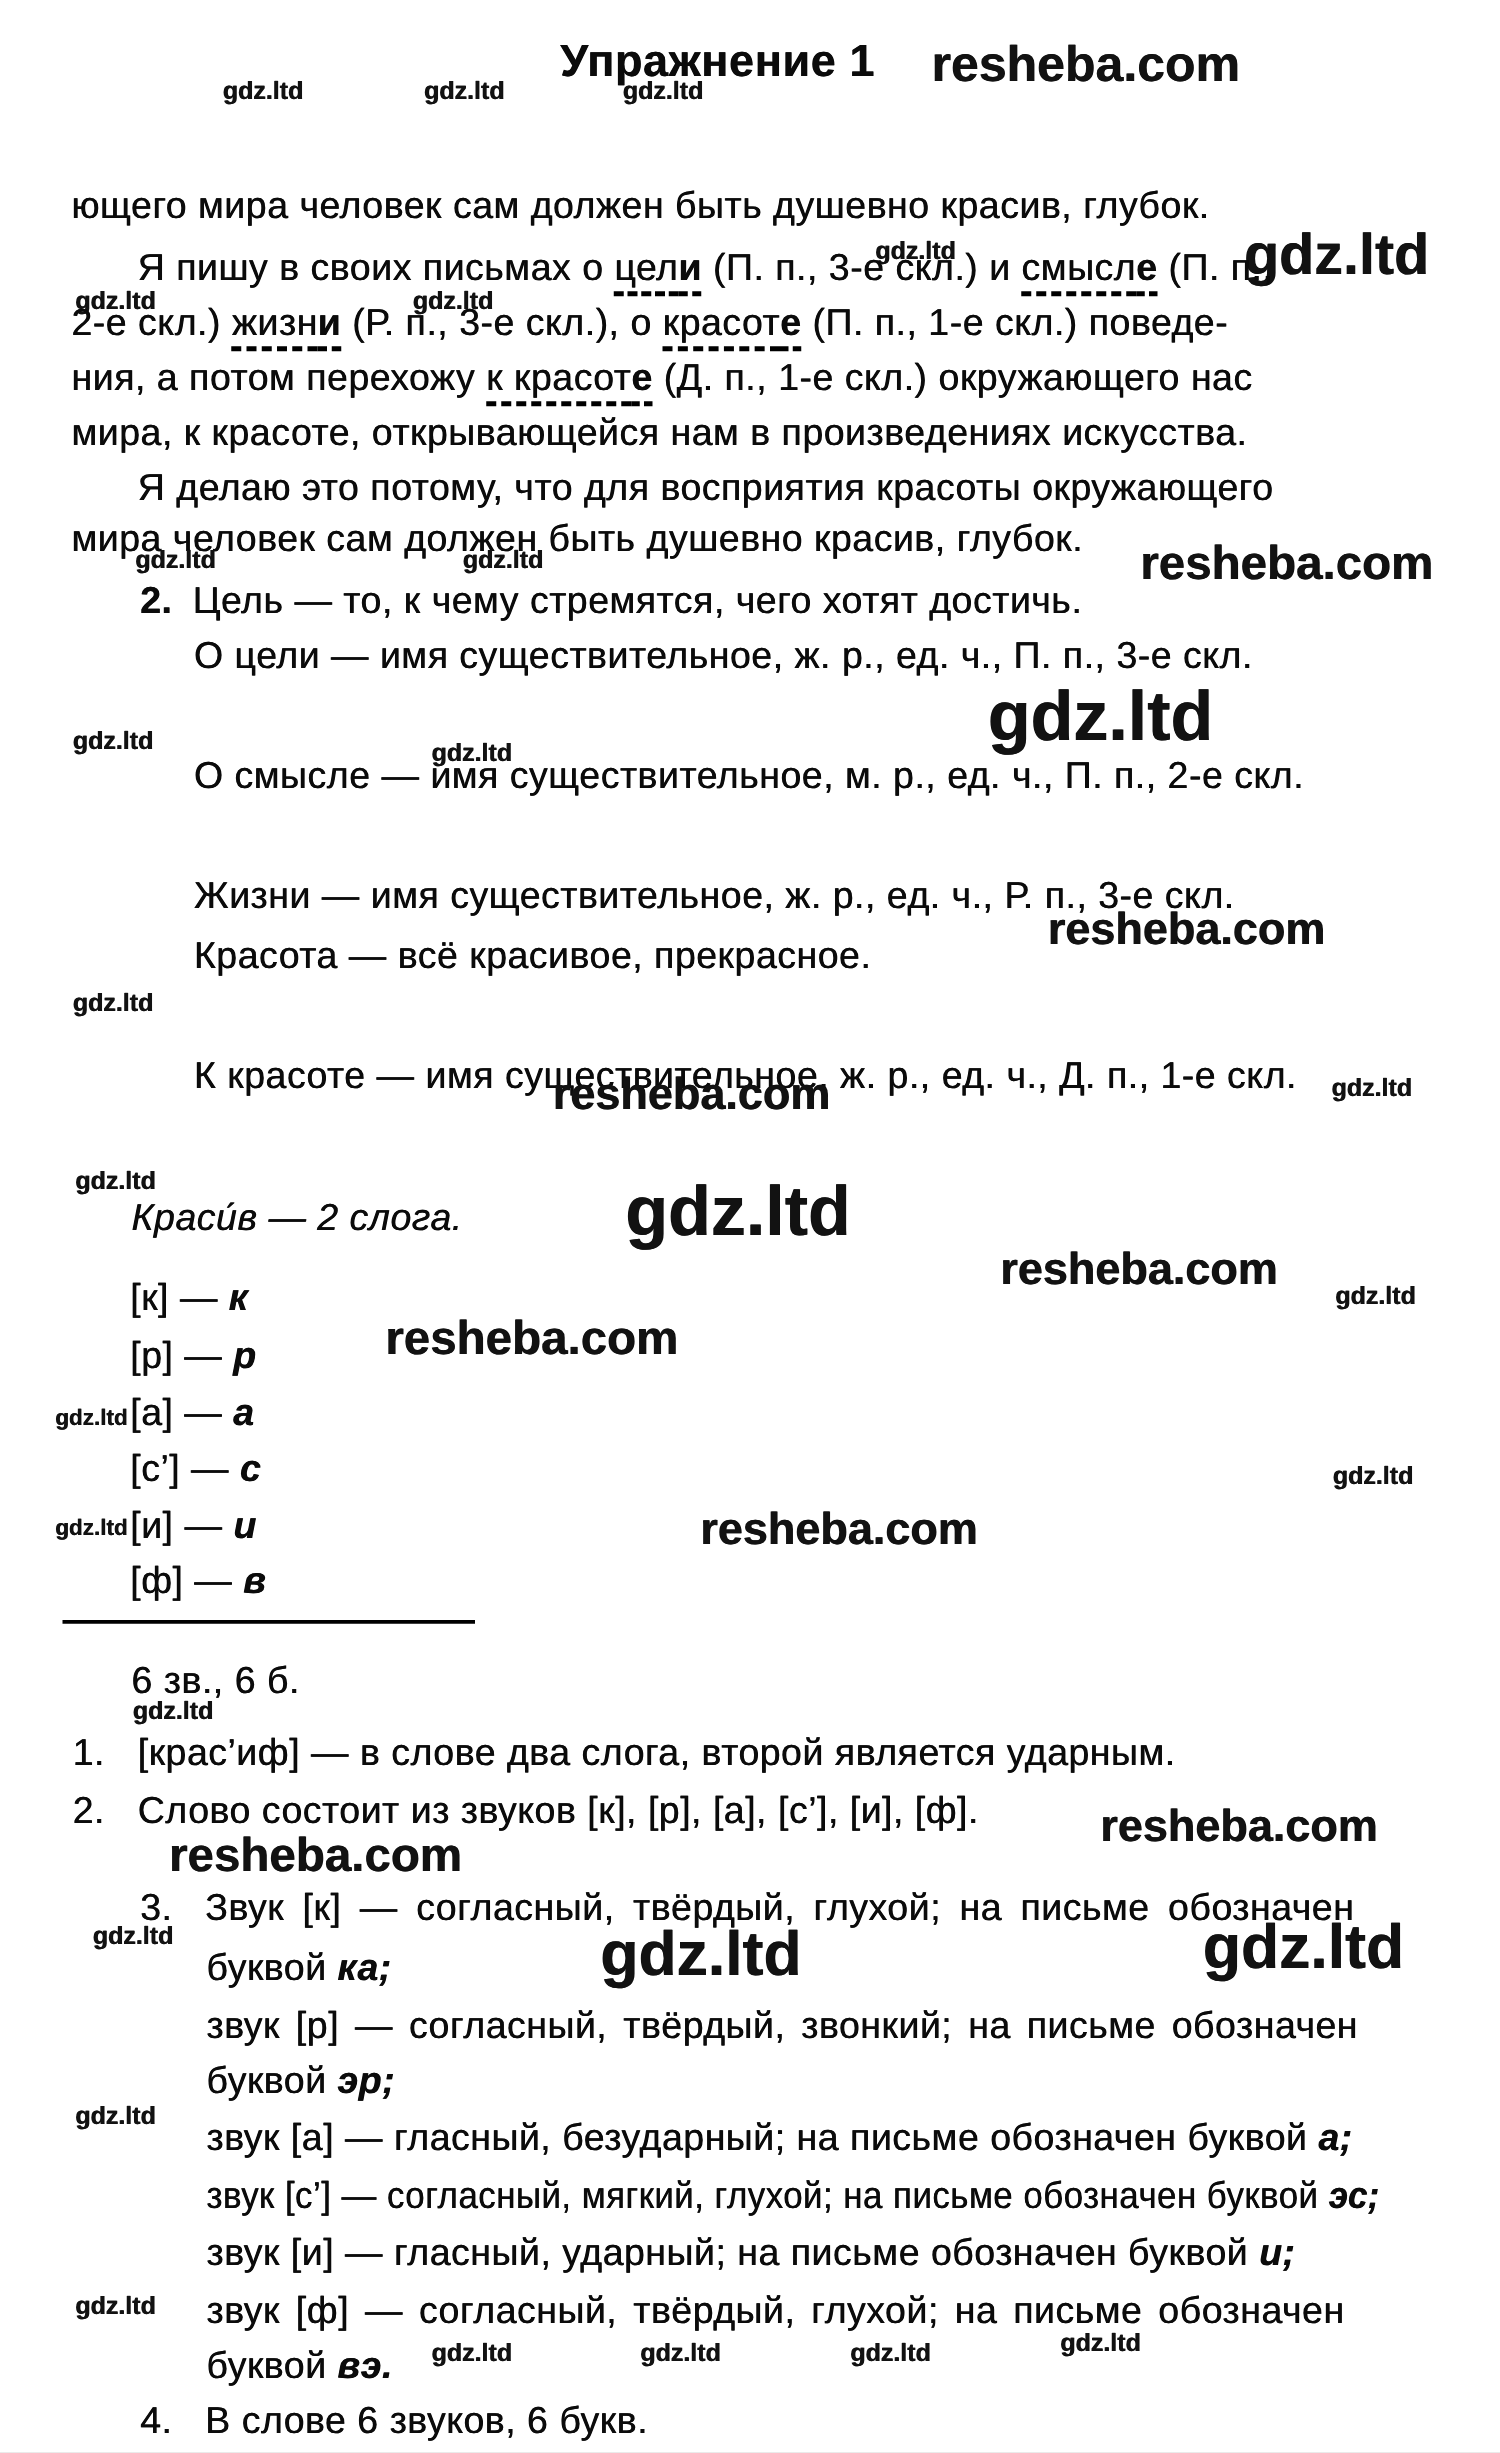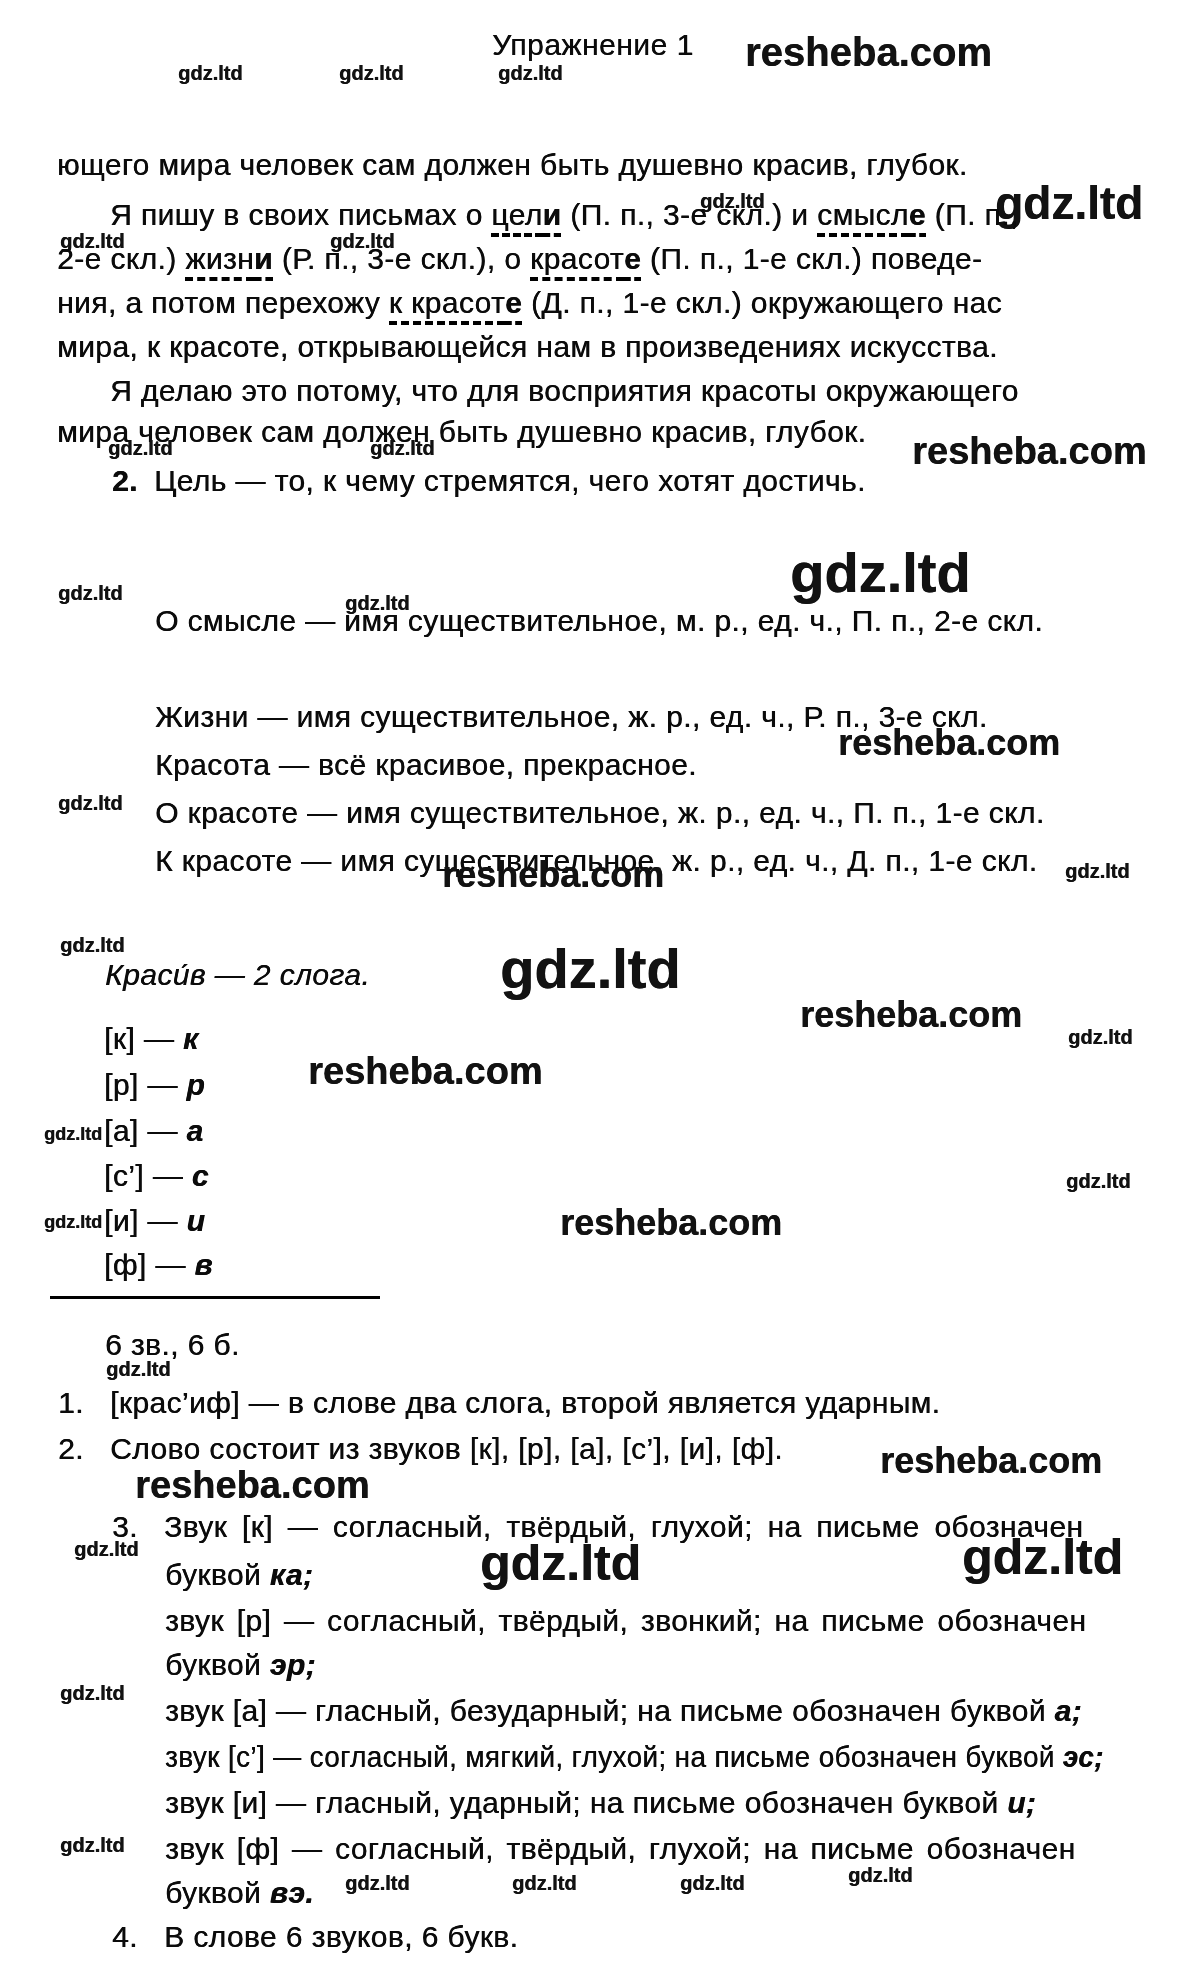--- a/index.html
+++ b/index.html
@@ -12,21 +12,21 @@
     font-family:"Liberation Sans","DejaVu Sans",sans-serif;
     overflow:hidden;
   }
   .ln{
     position:absolute;
     font-size:30px;
     letter-spacing:.4px;
     white-space:nowrap;
     text-shadow:.4px 0 0 currentColor;
   }
-  .title{font-size:30px;font-weight:400;letter-spacing:.5px;margin-left:44px;}
+  .title{font-size:36px;font-weight:700;letter-spacing:.5px;}
   .hd{font-size:31px;font-weight:700;}
   .wm{
     position:absolute;
     font-weight:700;
     font-size:20px;
     white-space:nowrap;
     color:#121212;
     text-shadow:.5px 0 0 currentColor;
   }
   .sg-n{}
@@ -63,29 +63,29 @@
   <div class="ln" style="left:57px;top:242px"><span class="sg-n">2-е скл.) </span><span class="sg-u">жизн</span><span class="sg-ub">и</span><span class="sg-n"> (Р. п., 3-е скл.), о </span><span class="sg-u">красот</span><span class="sg-ub">е</span><span class="sg-n"> (П. п., 1-е скл.) поведе-</span></div>
   <div class="ln" style="left:57px;top:286px"><span class="sg-n">ния, а потом перехожу </span><span class="sg-u">к красот</span><span class="sg-ub">е</span><span class="sg-n"> (Д. п., 1-е скл.) окружающего нас</span></div>
   <div class="ln" style="left:57px;top:330px">мира, к красоте, открывающейся нам в произведениях искусства.</div>
   <div class="ln" style="left:110px;top:374px">Я делаю это потому, что для восприятия красоты окружающего</div>
   <div class="ln" style="left:57px;top:415px">мира человек сам должен быть душевно красив, глубок.</div>
   <span class="wm" style="left:912px;top:430px;font-size:38px">resheba.com</span>
   <span class="wm" style="left:108px;top:437px">gdz.ltd</span>
   <span class="wm" style="left:370px;top:437px">gdz.ltd</span>
 
   <div class="ln" style="left:112px;top:464px"><span class="sg-numb">2.</span><span class="sg-n">Цель — то, к чему стремятся, чего хотят достичь.</span></div>
+  <div class="ln" style="left:155px;top:508px">О цели — имя существительное, ж. р., ед. ч., П. п., 3-е скл.</div>
   <span class="wm" style="left:790px;top:540px;font-size:56px">gdz.ltd</span>
   <span class="wm" style="left:58px;top:582px">gdz.ltd</span>
   <span class="wm" style="left:345px;top:592px">gdz.ltd</span>
   <div class="ln" style="left:155px;top:604px">О смысле — имя существительное, м. р., ед. ч., П. п., 2-е скл.</div>
   <div class="ln" style="left:155px;top:700px">Жизни — имя существительное, ж. р., ед. ч., Р. п., 3-е скл.</div>
   <div class="ln" style="left:155px;top:748px">Красота — всё красивое, прекрасное.</div>
   <span class="wm" style="left:838px;top:722px;font-size:36px">resheba.com</span>
   <span class="wm" style="left:58px;top:792px">gdz.ltd</span>
-  <div class="ln" style="left:155px;top:796px">О красоте — имя существительное, ж. р., ед. ч., П. п., 1-е скл.</div>
   <div class="ln" style="left:155px;top:844px">К красоте — имя существительное, ж. р., ед. ч., Д. п., 1-е скл.</div>
   <span class="wm" style="left:442px;top:854px;font-size:36px">resheba.com</span>
   <span class="wm" style="left:1065px;top:860px">gdz.ltd</span>
 
   <span class="wm" style="left:60px;top:934px">gdz.ltd</span>
   <div class="ln" style="left:105px;top:958px"><span class="sg-i">Краси́в — 2 слога.</span></div>
   <span class="wm" style="left:500px;top:936px;font-size:56px">gdz.ltd</span>
   <span class="wm" style="left:800px;top:994px;font-size:36px">resheba.com</span>
   <span class="wm" style="left:1068px;top:1026px">gdz.ltd</span>
 

